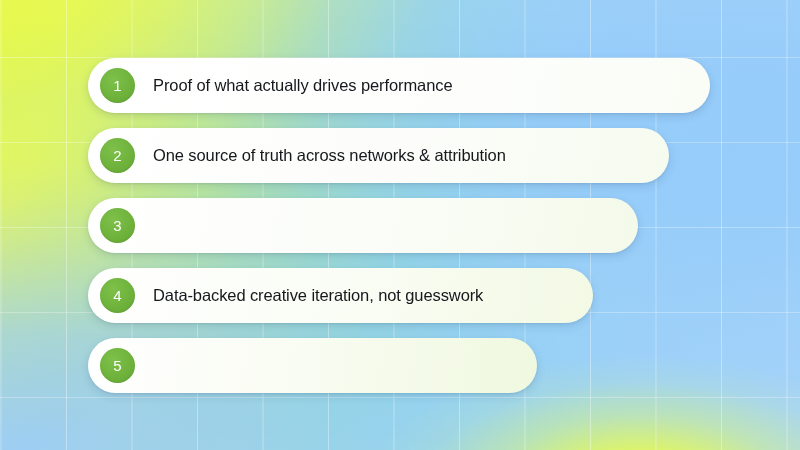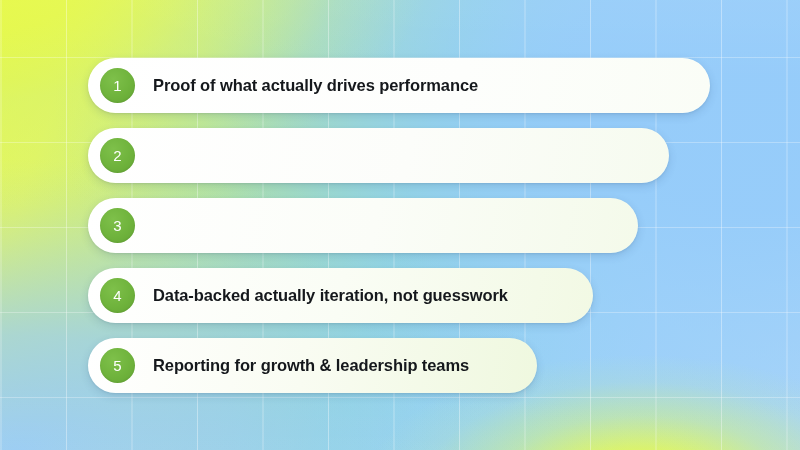--- a/index.html
+++ b/index.html
@@ -144,21 +144,21 @@
     align-items: center;
     justify-content: center;
     margin-left: 6px;
     letter-spacing: 0.2px;
     box-shadow: inset 0 -1px 2px rgba(0,0,0,0.08);
   }
 
   .card-label {
     margin-left: 18px;
     font-size: 16.5px;
-    font-weight: 700;
+    font-weight: 400;
     color: #15181c;
     white-space: nowrap;
     letter-spacing: -0.1px;
   }
 </style>
 </head>
 <body>
 
 <div id="stage">
 
@@ -172,30 +172,30 @@
 
   <div id="card-list">
 
     <div class="card card-1">
       <div class="badge">1</div>
       <div class="card-label">Proof of what actually drives performance</div>
     </div>
 
     <div class="card card-2">
       <div class="badge">2</div>
+      <div class="card-label">One source of truth across networks &amp; attribution</div>
     </div>
 
     <div class="card card-3">
       <div class="badge">3</div>
     </div>
 
     <div class="card card-4">
       <div class="badge">4</div>
-      <div class="card-label">Data-backed actually iteration, not guesswork</div>
+      <div class="card-label">Data-backed creative iteration, not guesswork</div>
     </div>
 
     <div class="card card-5">
       <div class="badge">5</div>
-      <div class="card-label">Reporting for growth &amp; leadership teams</div>
     </div>
 
   </div>
 </div>
 
 </body></html>

